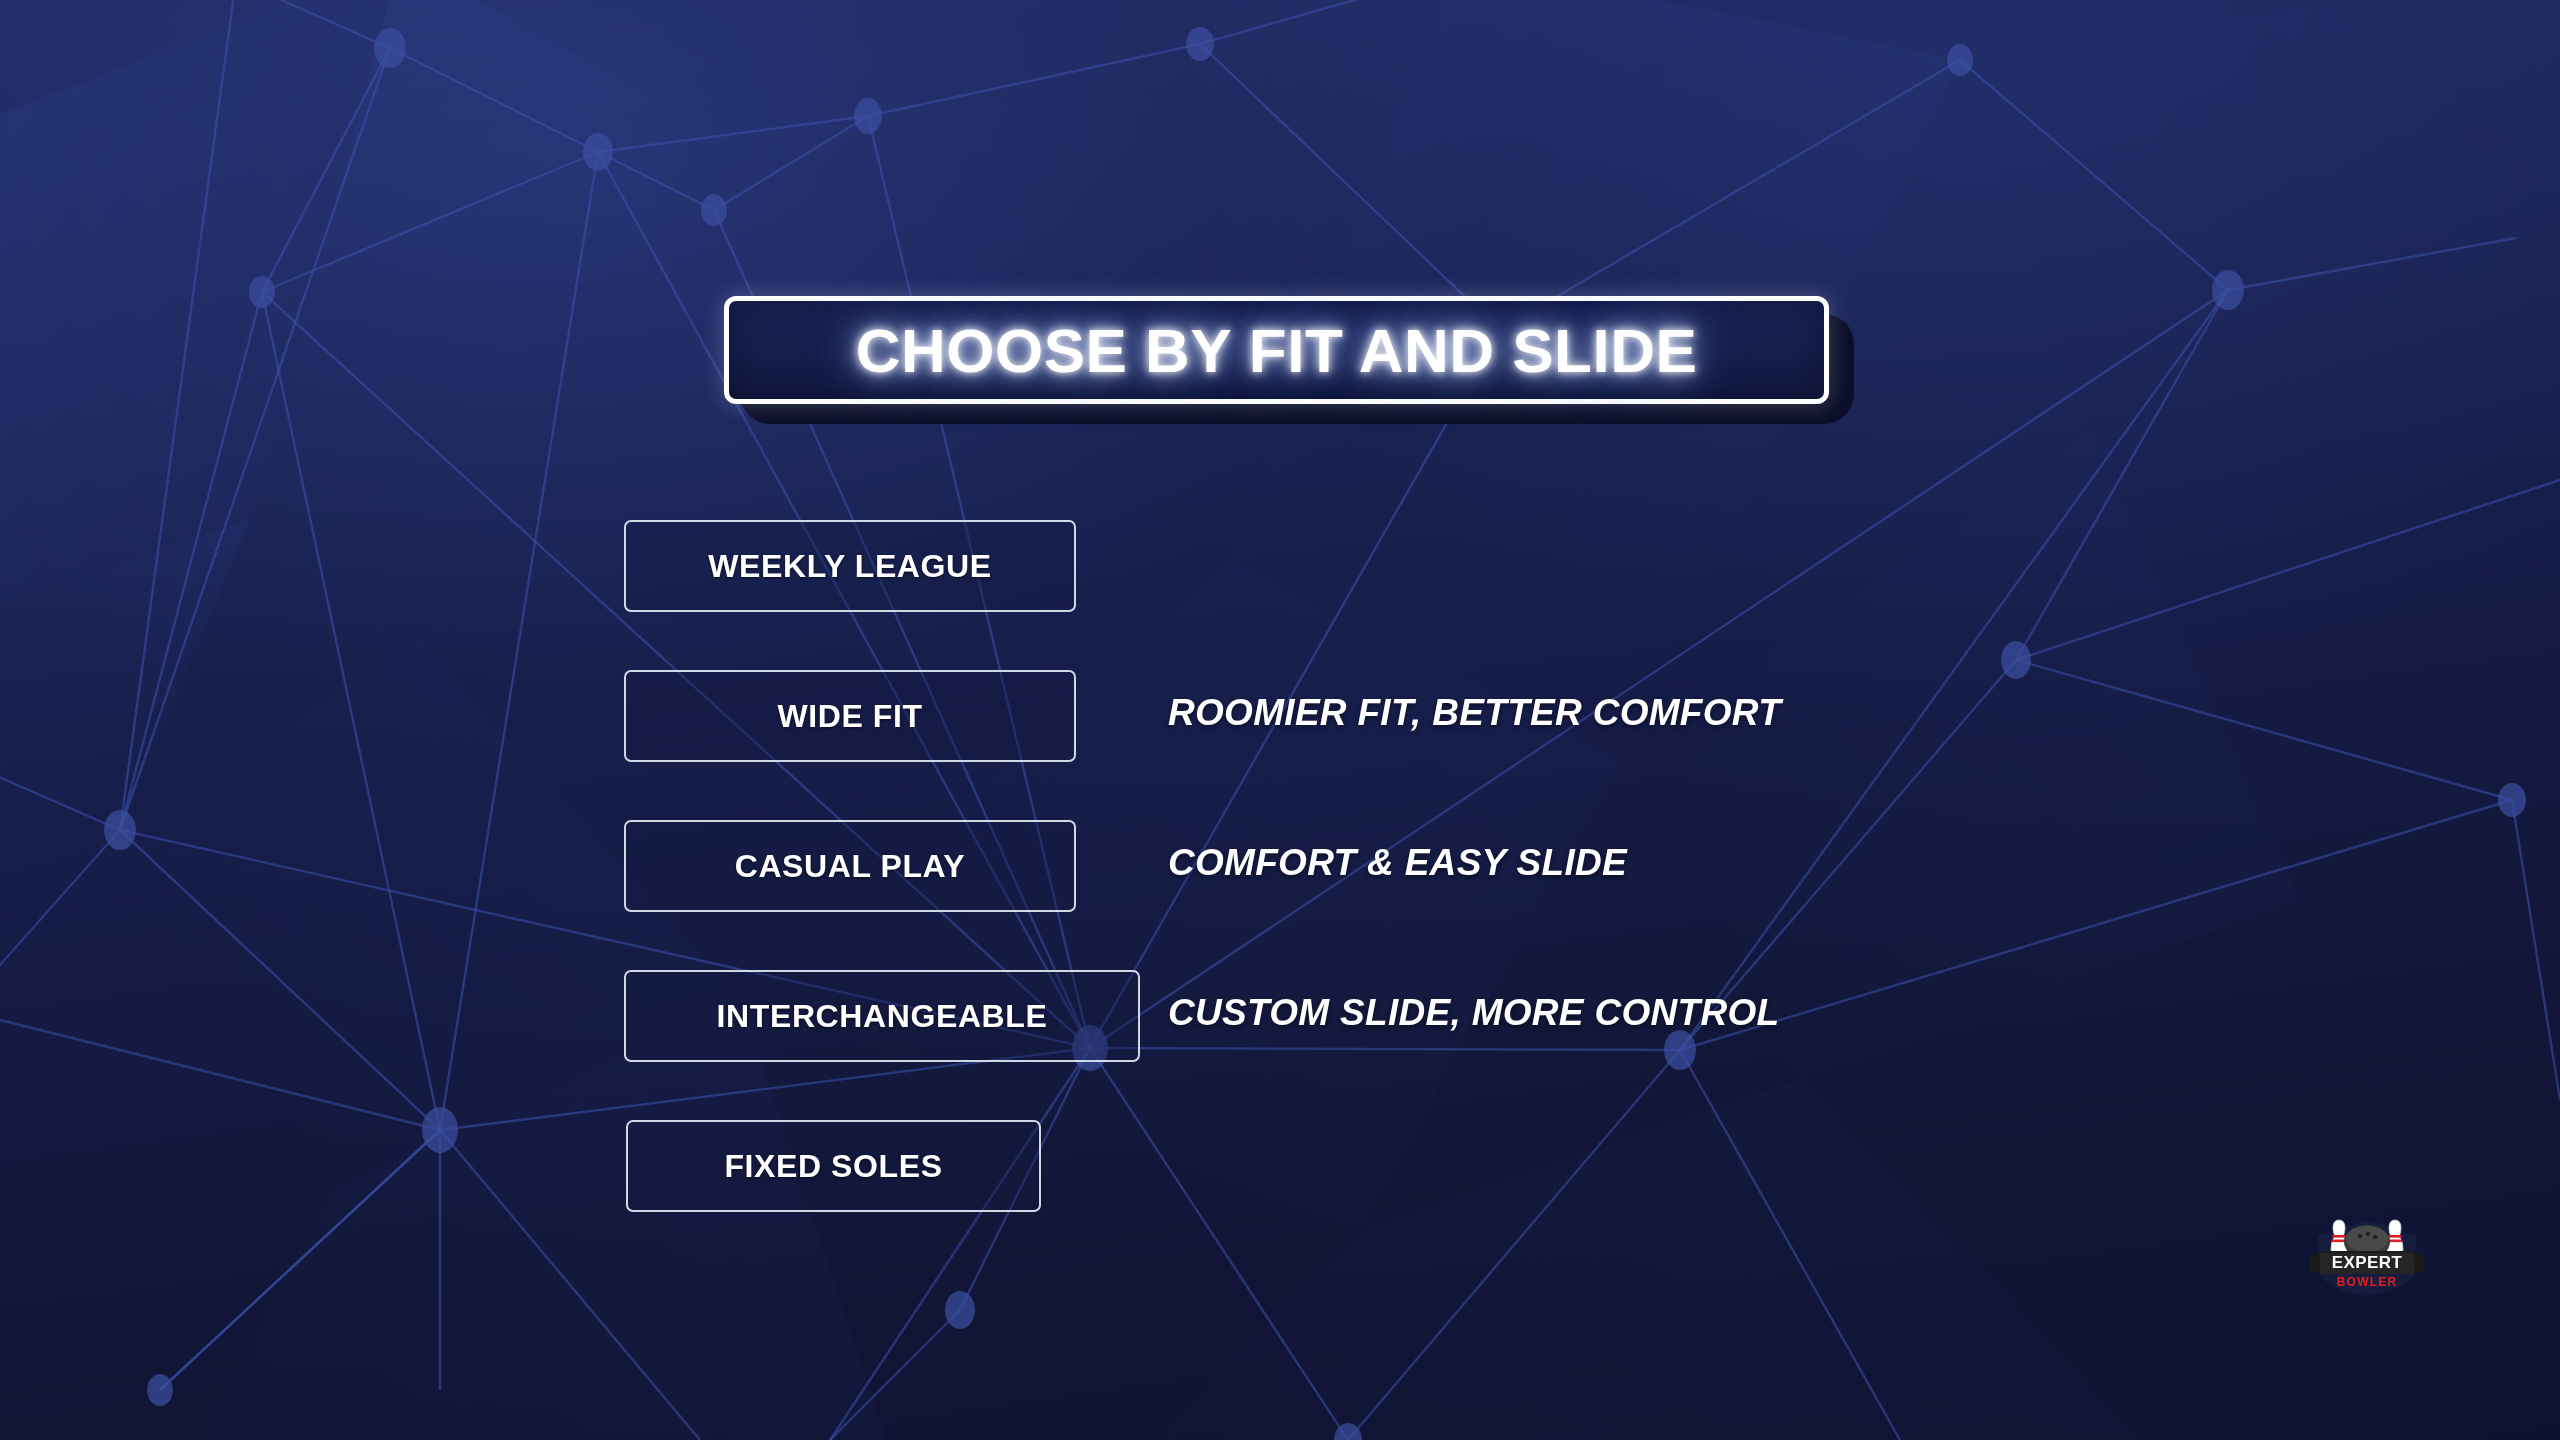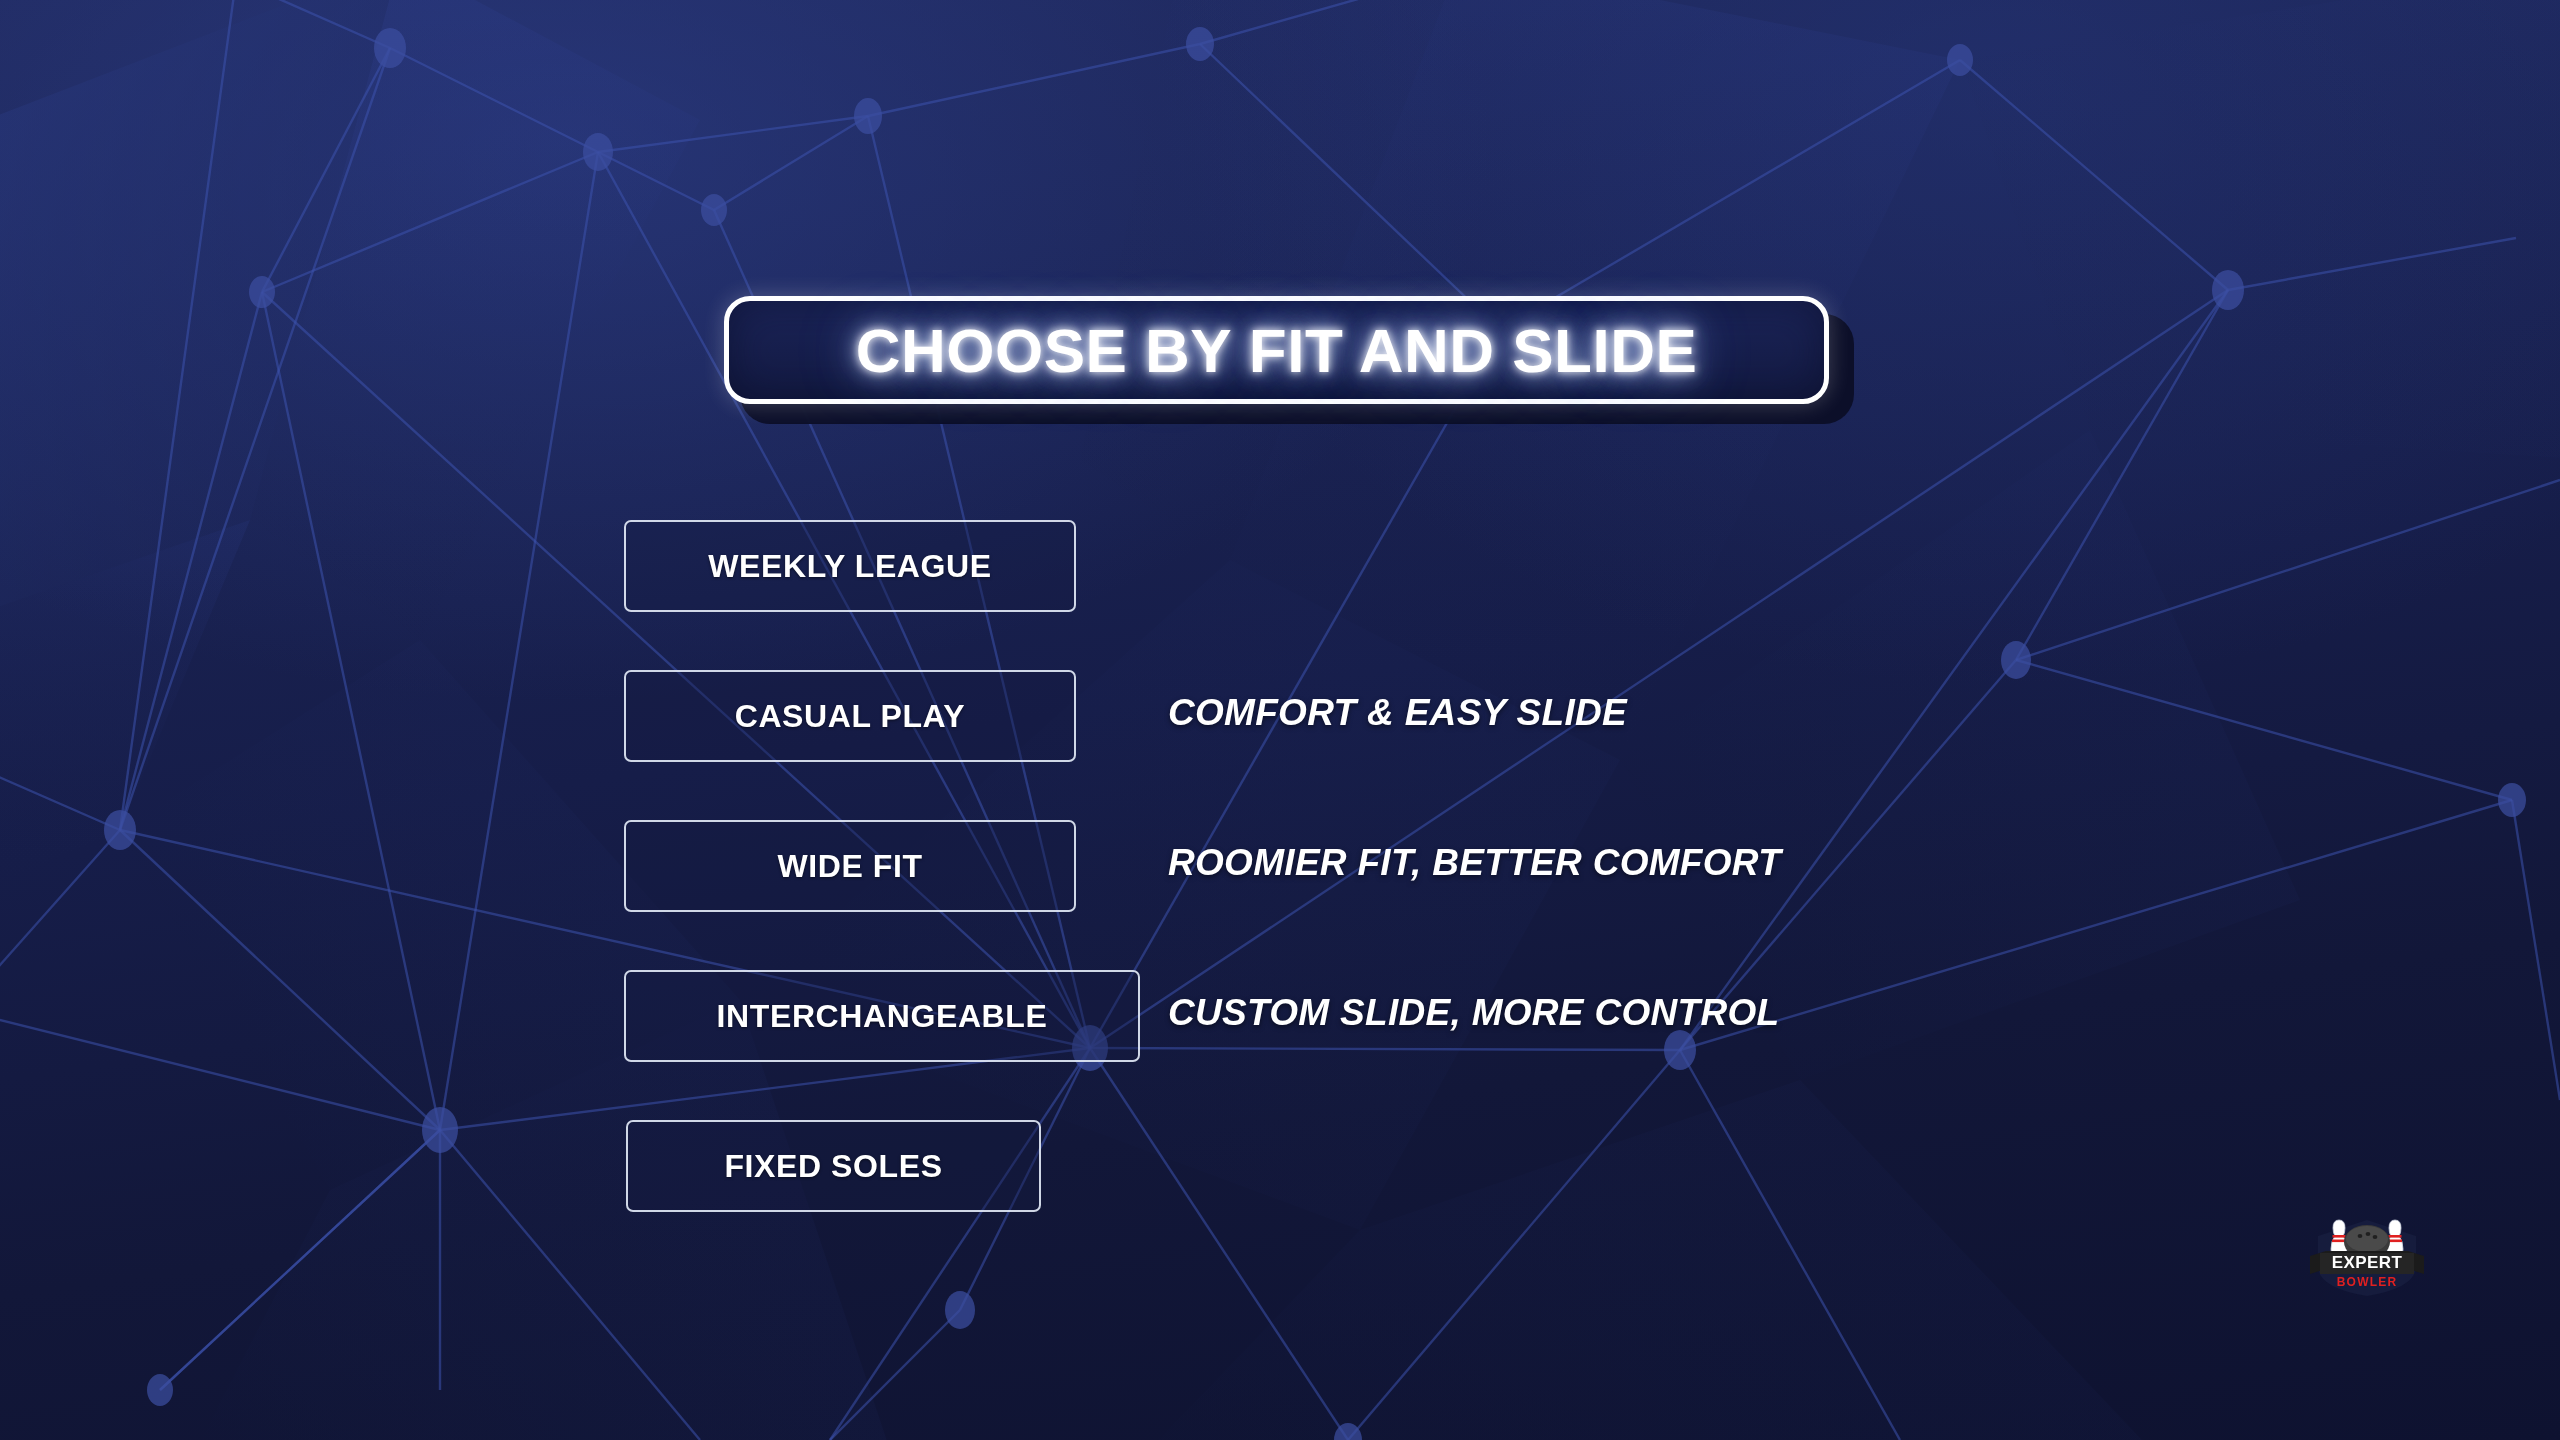--- a/index.html
+++ b/index.html
@@ -49,21 +49,21 @@
     border-radius: 30px;
     background: #0b0f28;
     opacity: 0.96;
   }
   .title-box {
     position: absolute;
     left: 0;
     top: 0;
     width: 1105px;
     height: 108px;
-    border-radius: 26px;
+    border-radius: 12px;
     border: 5px solid #ffffff;
     background: linear-gradient(180deg, #1b2458 0%, #131a42 100%);
     box-shadow: 0 0 22px rgba(255,255,255,0.22), inset 0 0 40px rgba(10,14,40,0.6);
     display: flex;
     align-items: center;
     justify-content: center;
   }
   .title-text {
     font-size: 62px;
     font-weight: 700;
@@ -252,30 +252,30 @@
   <div id="rows">
 
     <div class="row">
       <div class="chip" style="left:624px;width:452px;">
         <span class="chip-label">WEEKLY LEAGUE</span>
       </div>
     </div>
 
     <div class="row">
       <div class="chip" style="left:624px;width:452px;">
+        <span class="chip-label">WIDE FIT</span>
+      </div>
+      <div class="desc">ROOMIER FIT, BETTER COMFORT</div>
+    </div>
+
+    <div class="row">
+      <div class="chip" style="left:624px;width:452px;">
         <span class="chip-label">CASUAL PLAY</span>
       </div>
       <div class="desc">COMFORT &amp; EASY SLIDE</div>
-    </div>
-
-    <div class="row">
-      <div class="chip" style="left:624px;width:452px;">
-        <span class="chip-label">WIDE FIT</span>
-      </div>
-      <div class="desc">ROOMIER FIT, BETTER COMFORT</div>
     </div>
 
     <div class="row">
       <div class="chip" style="left:624px;width:516px;">
         <span class="chip-label">INTERCHANGEABLE</span>
       </div>
       <div class="desc">CUSTOM SLIDE, MORE CONTROL</div>
     </div>
 
     <div class="row">

